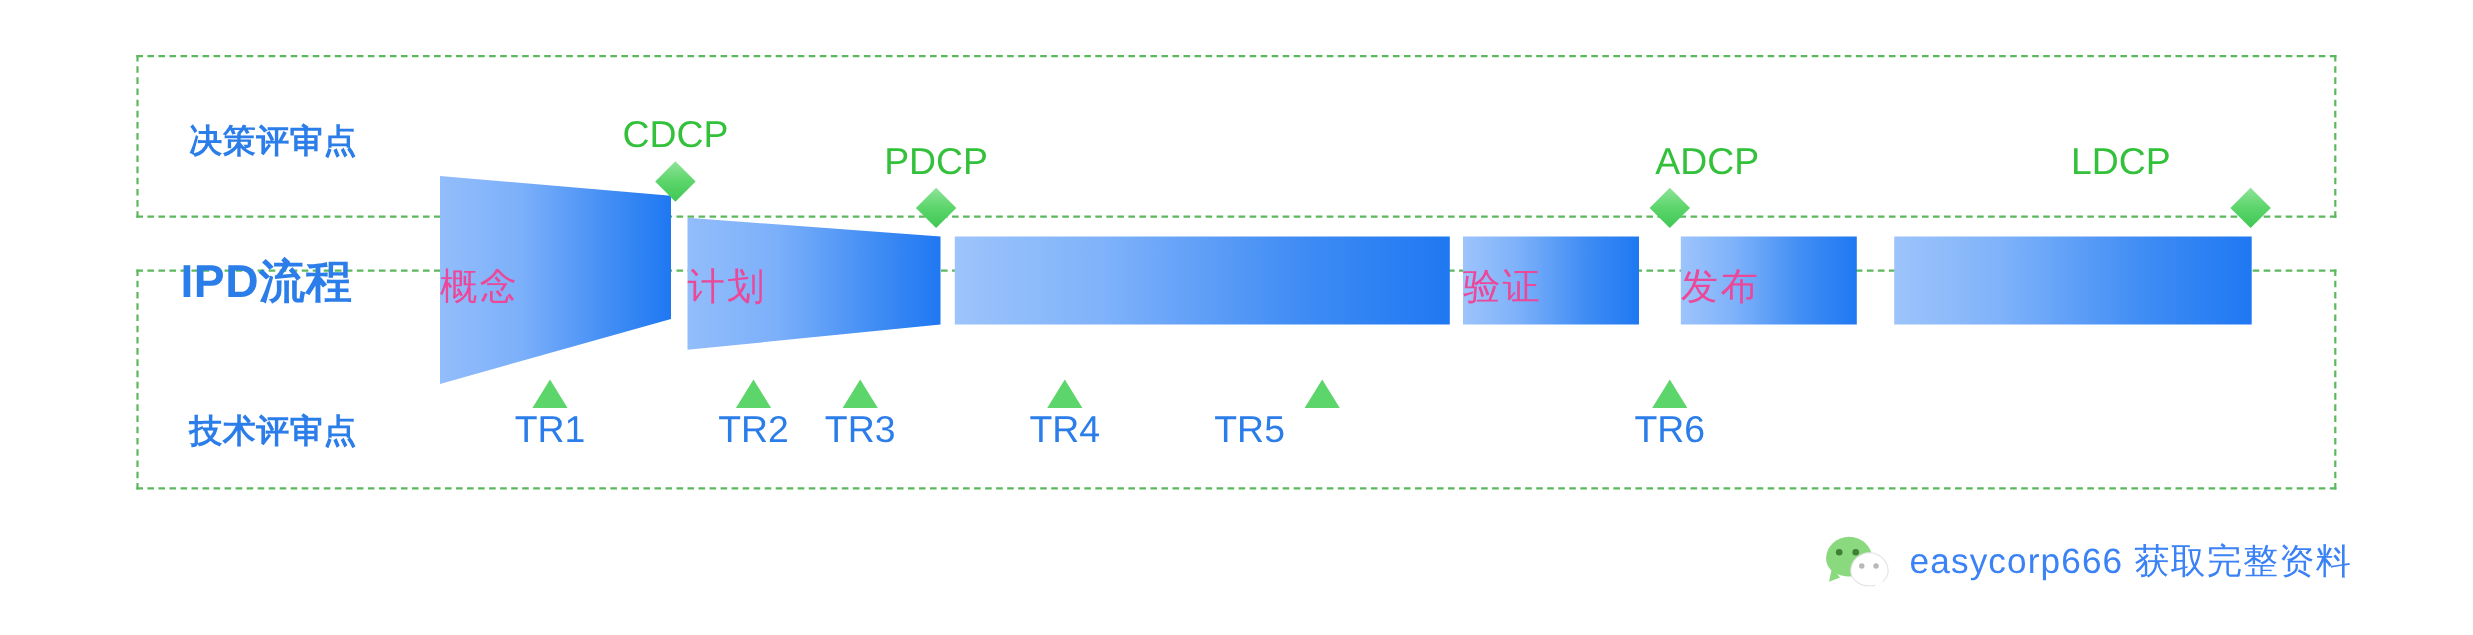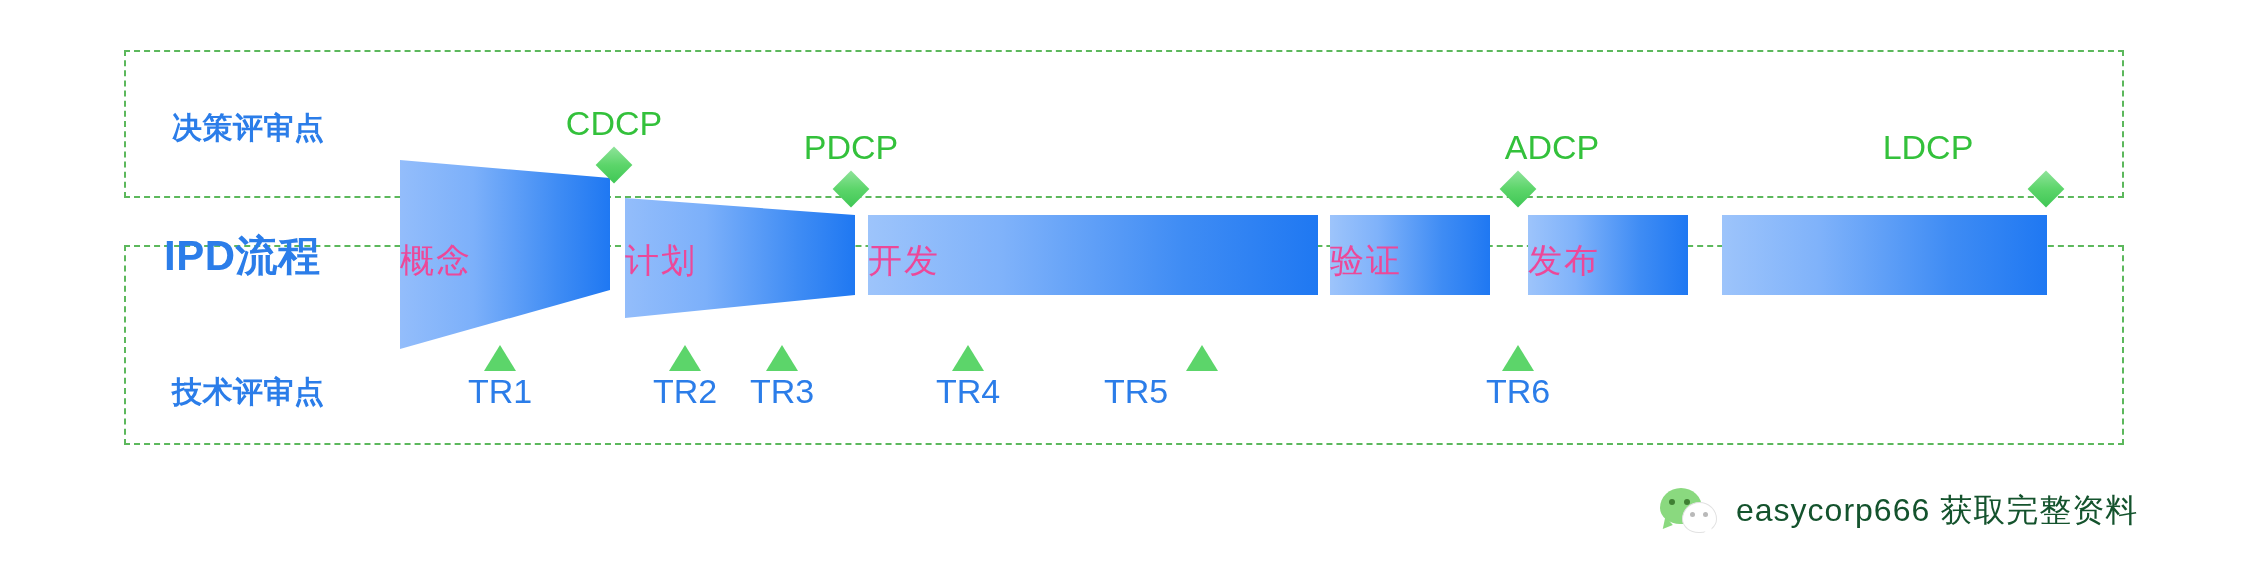--- a/index.html
+++ b/index.html
@@ -77,21 +77,21 @@
     border-bottom:26px solid #5cd56a;
   }
 
   
   #watermark{
     position:absolute;
     left:1660px;top:488px;
     display:flex;align-items:center;gap:16px;
   }
   #wm-text{
-    color:#14532d;
+    color:#3b82f6;
     font-size:32px;
     letter-spacing:1px;
     white-space:nowrap;
   }
   .wechat{position:relative;width:60px;height:46px;}
   .wechat .big{
     position:absolute;left:0;top:0;width:42px;height:36px;
     background:#8ad97f;border-radius:50% 50% 48% 48%/55% 55% 45% 45%;
   }
   .wechat .big:after{
@@ -150,21 +150,20 @@
 
     <rect x="1330" y="215" width="160" height="80" fill="url(#gbar)"></rect>
 
     <rect x="1528" y="215" width="160" height="80" fill="url(#gbar)"></rect>
 
     <rect x="1722" y="215" width="325" height="80" fill="url(#gbar)"></rect>
   </svg>
 
   <div class="stage-text" style="left:400px;top:238px;width:210px;">概念</div>
   <div class="stage-text" style="left:625px;top:238px;width:230px;">计划</div>
-  <div class="stage-text" style="left:868px;top:238px;width:450px;">开发</div>
   <div class="stage-text" style="left:1330px;top:238px;width:160px;">验证</div>
   <div class="stage-text" style="left:1528px;top:238px;width:160px;">发布</div>
 
   <div class="dcp-label" style="left:614px;top:104px;">CDCP</div>
   <div class="diamond" style="left:614px;top:152px;"></div>
 
   <div class="dcp-label" style="left:851px;top:128px;">PDCP</div>
   <div class="diamond" style="left:851px;top:176px;"></div>
 
   <div class="dcp-label" style="left:1552px;top:128px;">ADCP</div>

